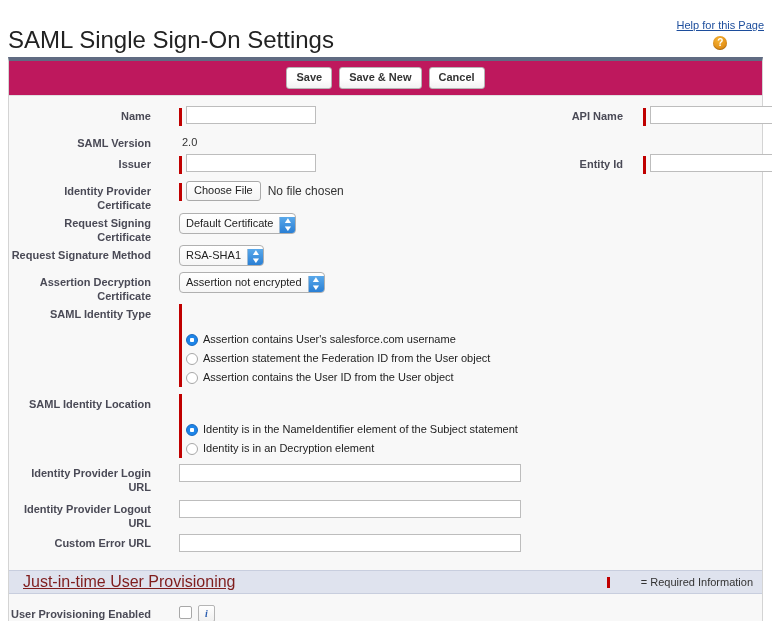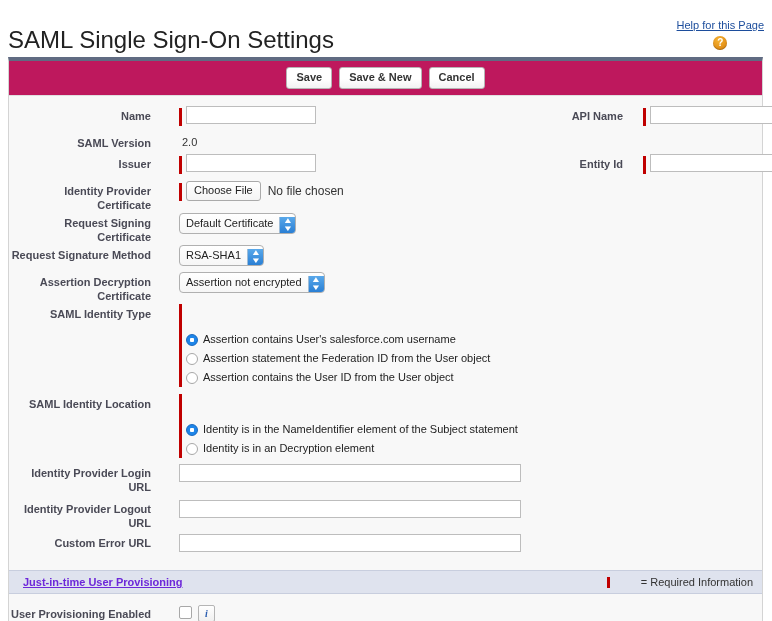--- a/index.html
+++ b/index.html
@@ -279,23 +279,23 @@
     border-top: 1px solid #c8cede;
     border-bottom: 1px solid #c8cede;
     height: 24px;
     display: flex;
     align-items: center;
     justify-content: space-between;
     padding: 0 9px 0 14px;
     box-sizing: border-box;
   }
   .section-title {
-    font-size: 11px;
-    font-weight: bold;
-    color: #6d28d9;
+    font-size: 16px;
+    font-weight: normal;
+    color: #7f1d1d;
     text-decoration: underline;
     white-space: nowrap;
   }
   .required-legend {
     display: flex;
     align-items: center;
     font-size: 11px;
     color: #333333;
     white-space: nowrap;
     gap: 25px;

